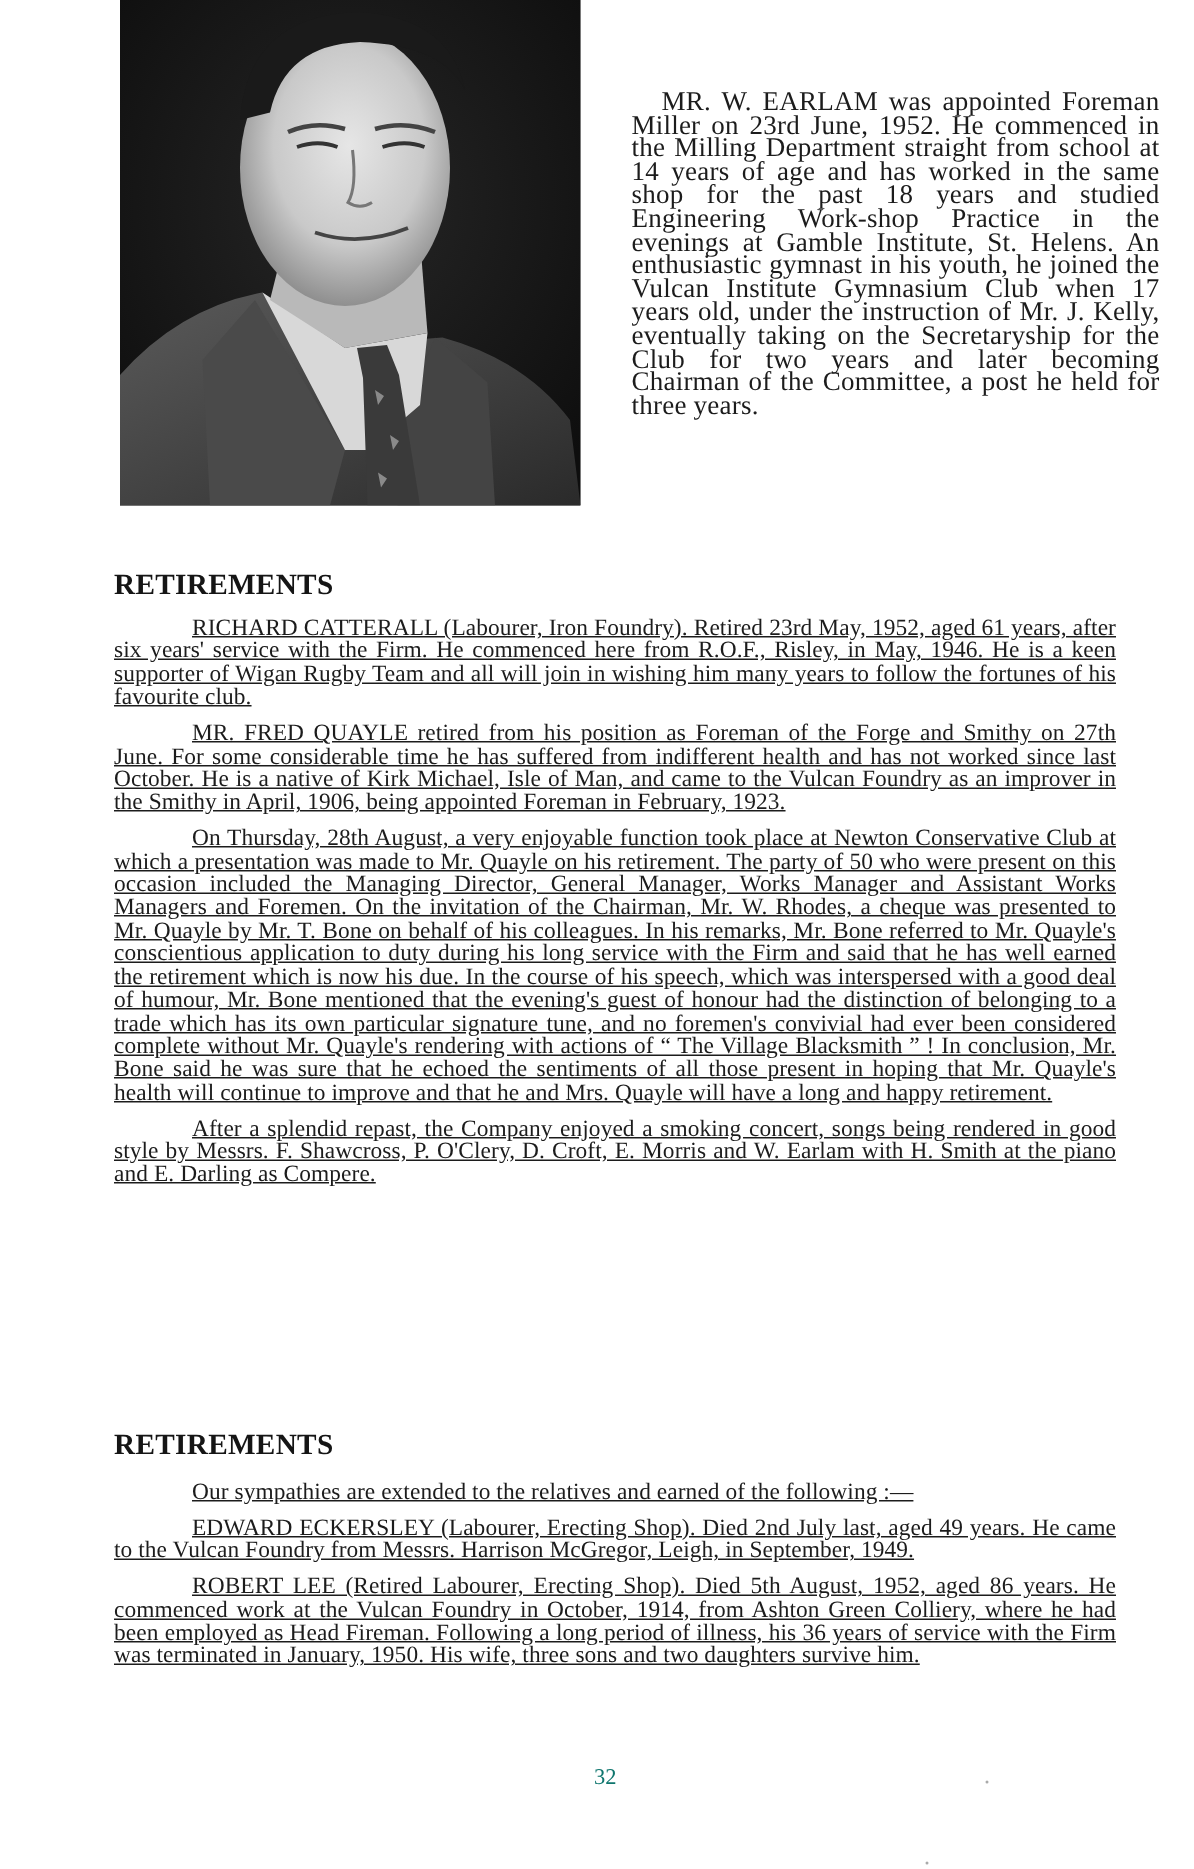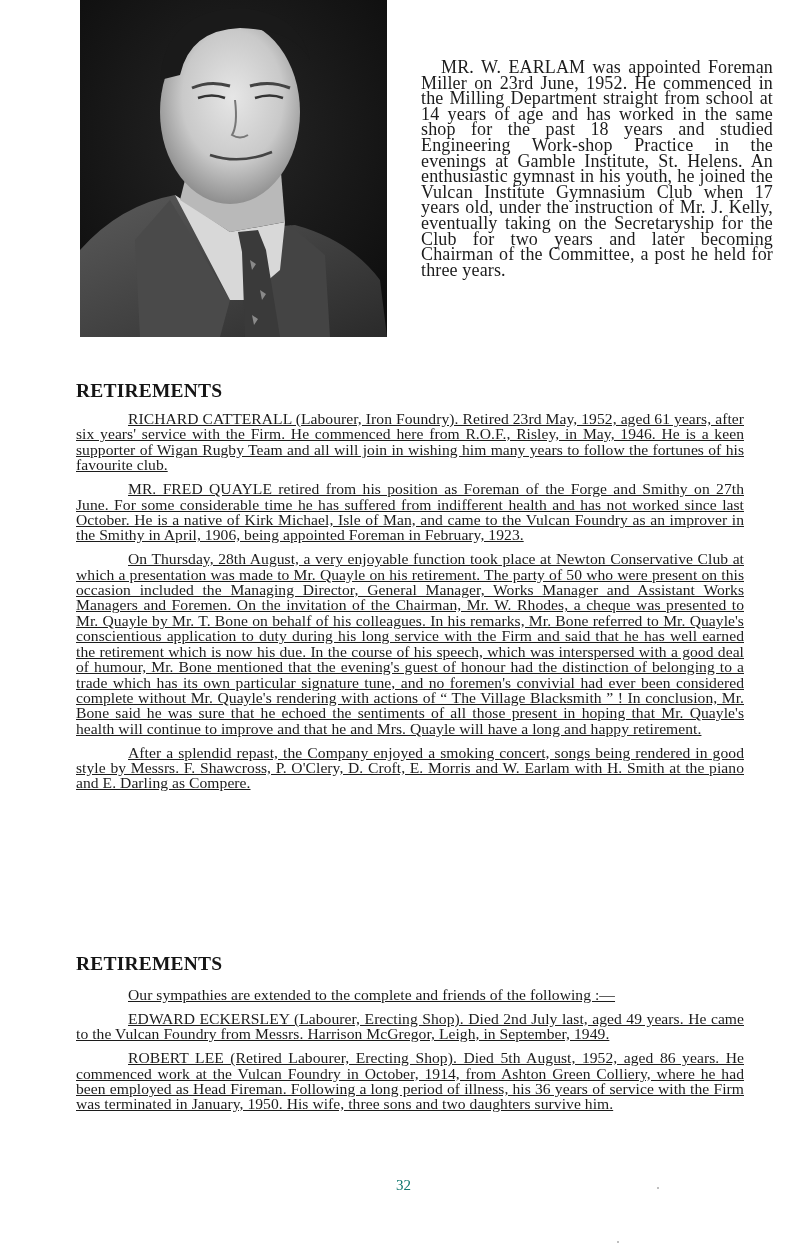--- a/index.html
+++ b/index.html
@@ -145,21 +145,21 @@
 <div class="section" id="retirements">
   <h2 class="heading">RETIREMENTS</h2>
   <p>RICHARD CATTERALL (Labourer, Iron Foundry). Retired 23rd May, 1952, aged 61 years, after six years' service with the Firm. He commenced here from R.O.F., Risley, in May, 1946. He is a keen supporter of Wigan Rugby Team and all will join in wishing him many years to follow the fortunes of his favourite club.</p>
   <p>MR. FRED QUAYLE retired from his position as Foreman of the Forge and Smithy on 27th June. For some considerable time he has suffered from indifferent health and has not worked since last October. He is a native of Kirk Michael, Isle of Man, and came to the Vulcan Foundry as an improver in the Smithy in April, 1906, being appointed Foreman in February, 1923.</p>
   <p>On Thursday, 28th August, a very enjoyable function took place at Newton Conservative Club at which a presentation was made to Mr. Quayle on his retirement. The party of 50 who were present on this occasion included the Managing Director, General Manager, Works Manager and Assistant Works Managers and Foremen. On the invitation of the Chairman, Mr. W. Rhodes, a cheque was presented to Mr. Quayle by Mr. T. Bone on behalf of his colleagues. In his remarks, Mr. Bone referred to Mr. Quayle's conscientious application to duty during his long service with the Firm and said that he has well earned the retirement which is now his due. In the course of his speech, which was interspersed with a good deal of humour, Mr. Bone mentioned that the evening's guest of honour had the distinction of belonging to a trade which has its own particular signature tune, and no foremen's convivial had ever been considered complete without Mr. Quayle's rendering with actions of “ The Village Blacksmith ” ! In conclusion, Mr. Bone said he was sure that he echoed the sentiments of all those present in hoping that Mr. Quayle's health will continue to improve and that he and Mrs. Quayle will have a long and happy retirement.</p>
   <p>After a splendid repast, the Company enjoyed a smoking concert, songs being rendered in good style by Messrs. F. Shawcross, P. O'Clery, D. Croft, E. Morris and W. Earlam with H. Smith at the piano and E. Darling as Compere.</p>
 </div>
 
 <div class="section" id="obituaries">
   <h2 class="heading">RETIREMENTS</h2>
-  <p>Our sympathies are extended to the complete and friends of the following :—</p>
+  <p>Our sympathies are extended to the relatives and earned of the following :—</p>
   <p>EDWARD ECKERSLEY (Labourer, Erecting Shop). Died 2nd July last, aged 49 years. He came to the Vulcan Foundry from Messrs. Harrison McGregor, Leigh, in September, 1949.</p>
   <p>ROBERT LEE (Retired Labourer, Erecting Shop). Died 5th August, 1952, aged 86 years. He commenced work at the Vulcan Foundry in October, 1914, from Ashton Green Colliery, where he had been employed as Head Fireman. Following a long period of illness, his 36 years of service with the Firm was terminated in January, 1950. His wife, three sons and two daughters survive him.</p>
 </div>
 
 <div class="page-number">32</div>
 
 <span class="speck" style="left:657px; top:1187px;"></span>
 <span class="speck" style="left:617px; top:1241px;"></span>
 
 </body></html>

